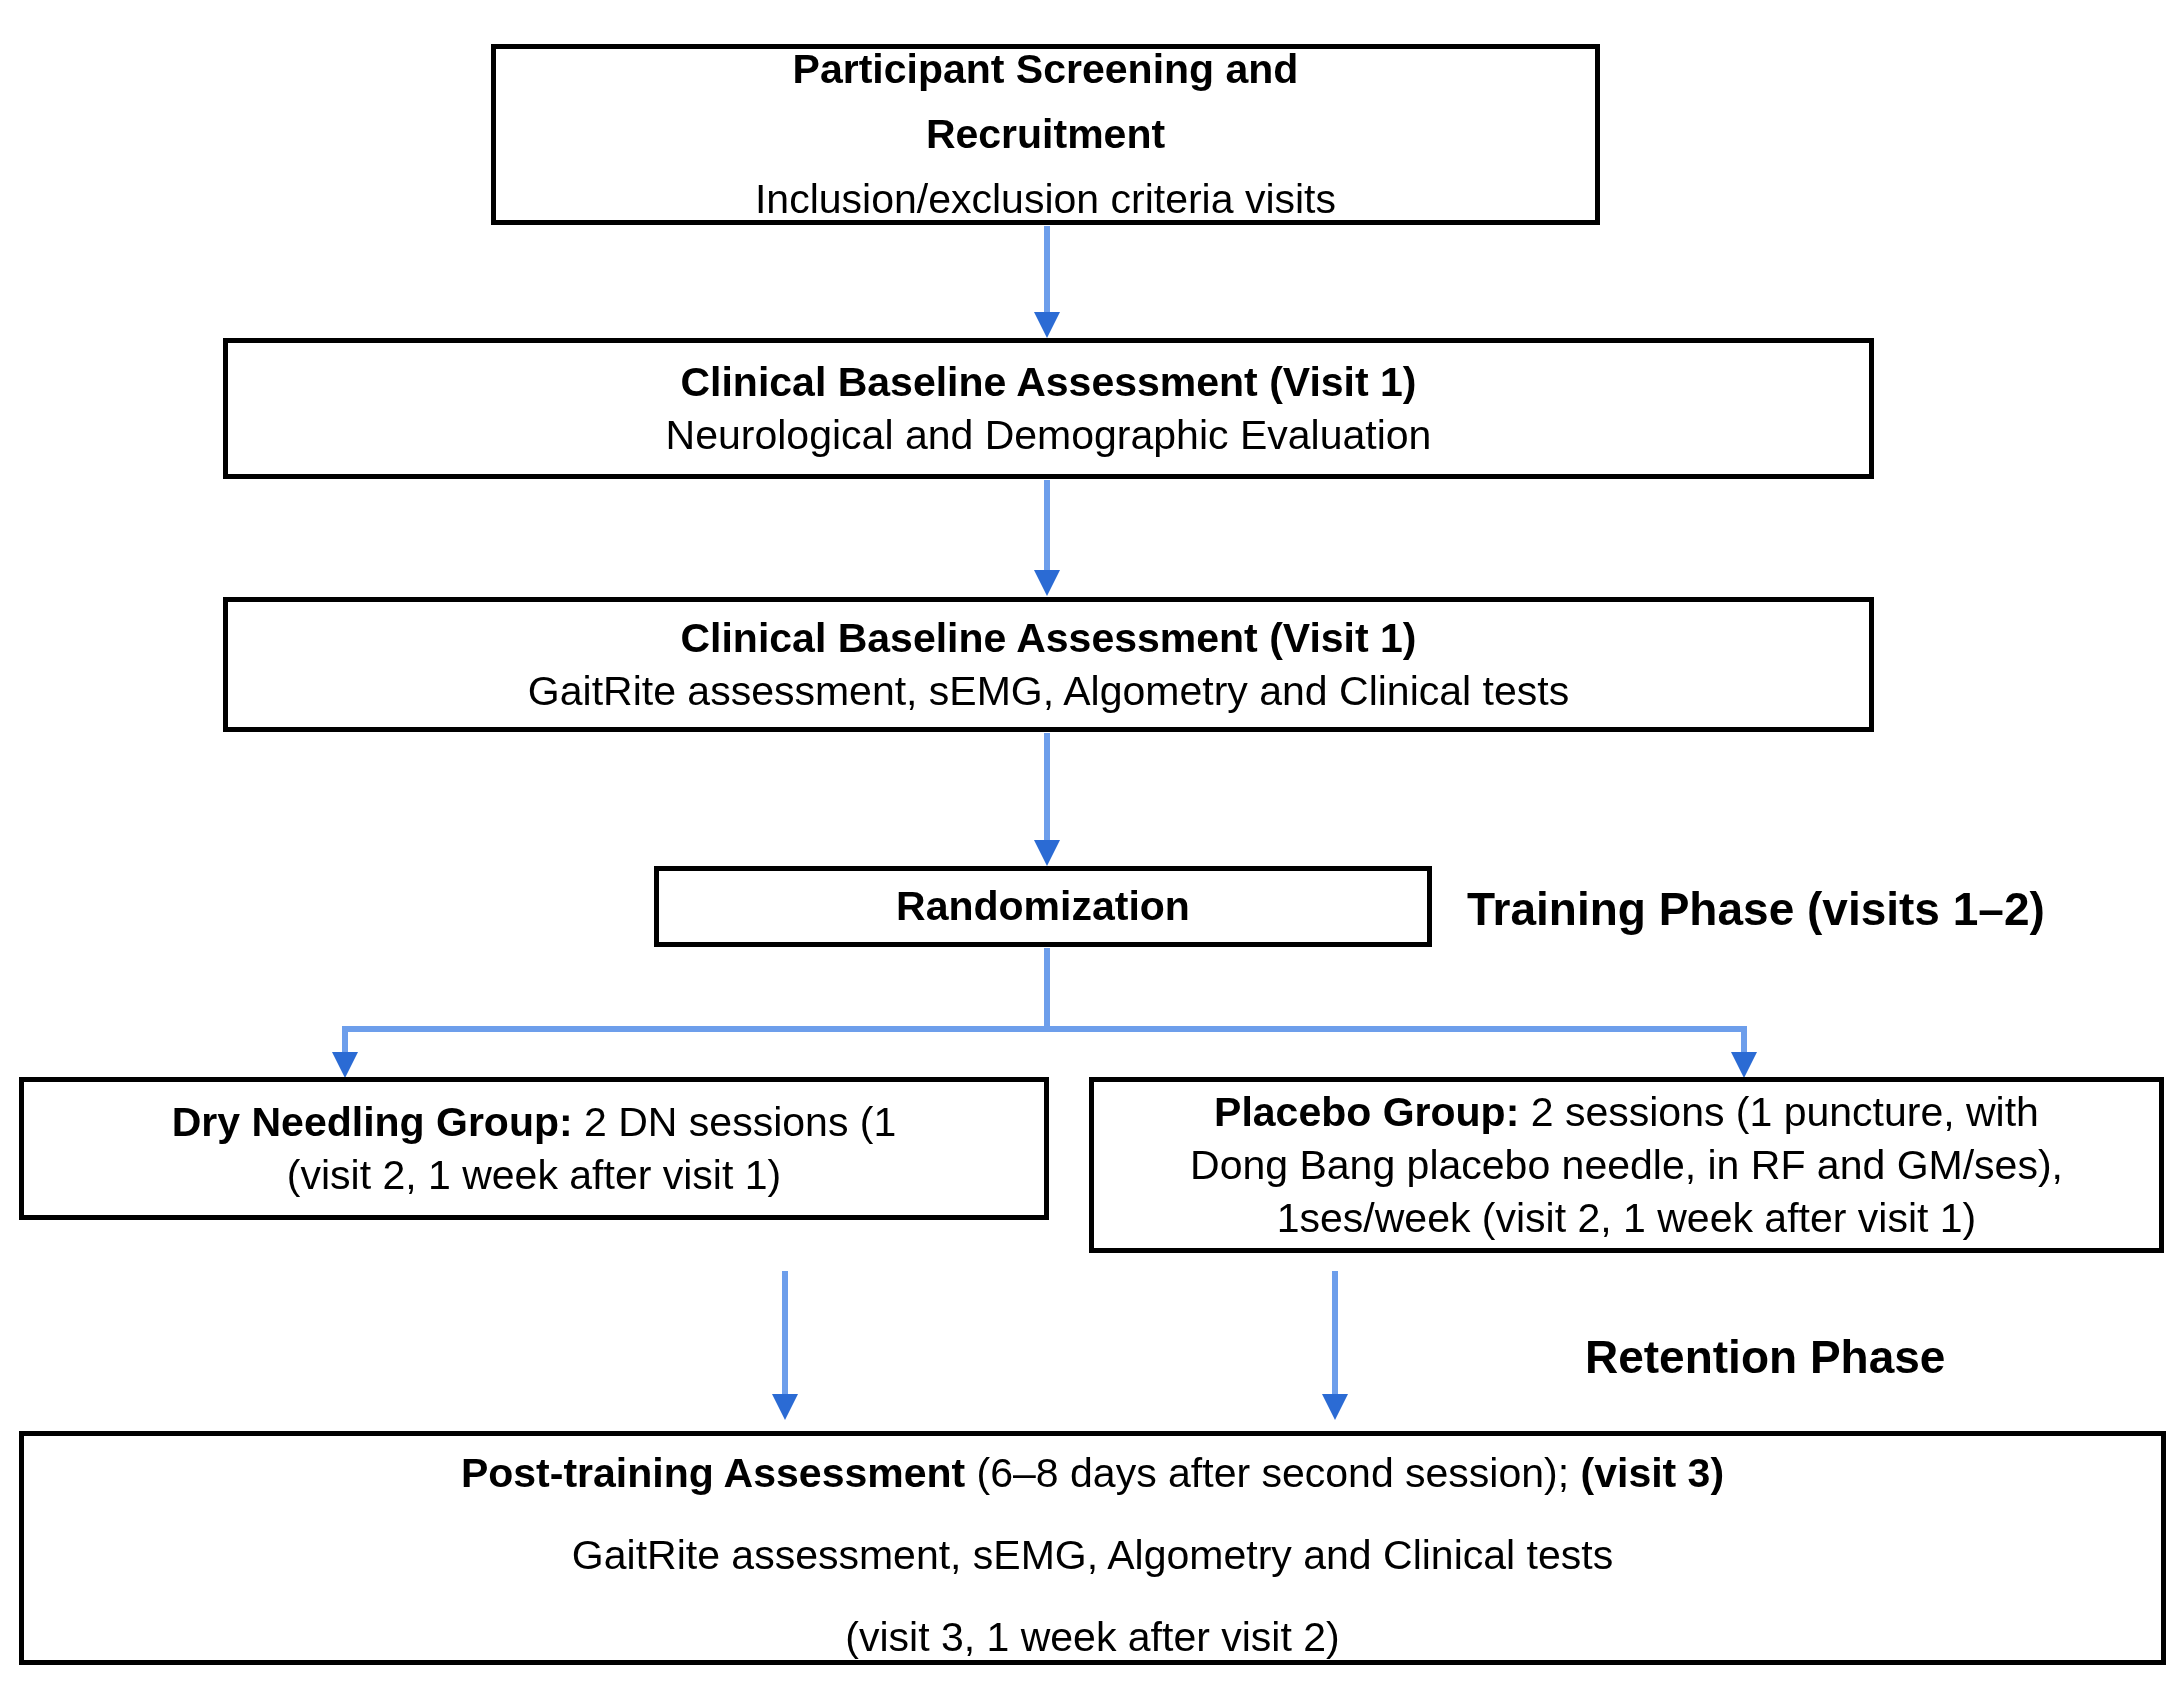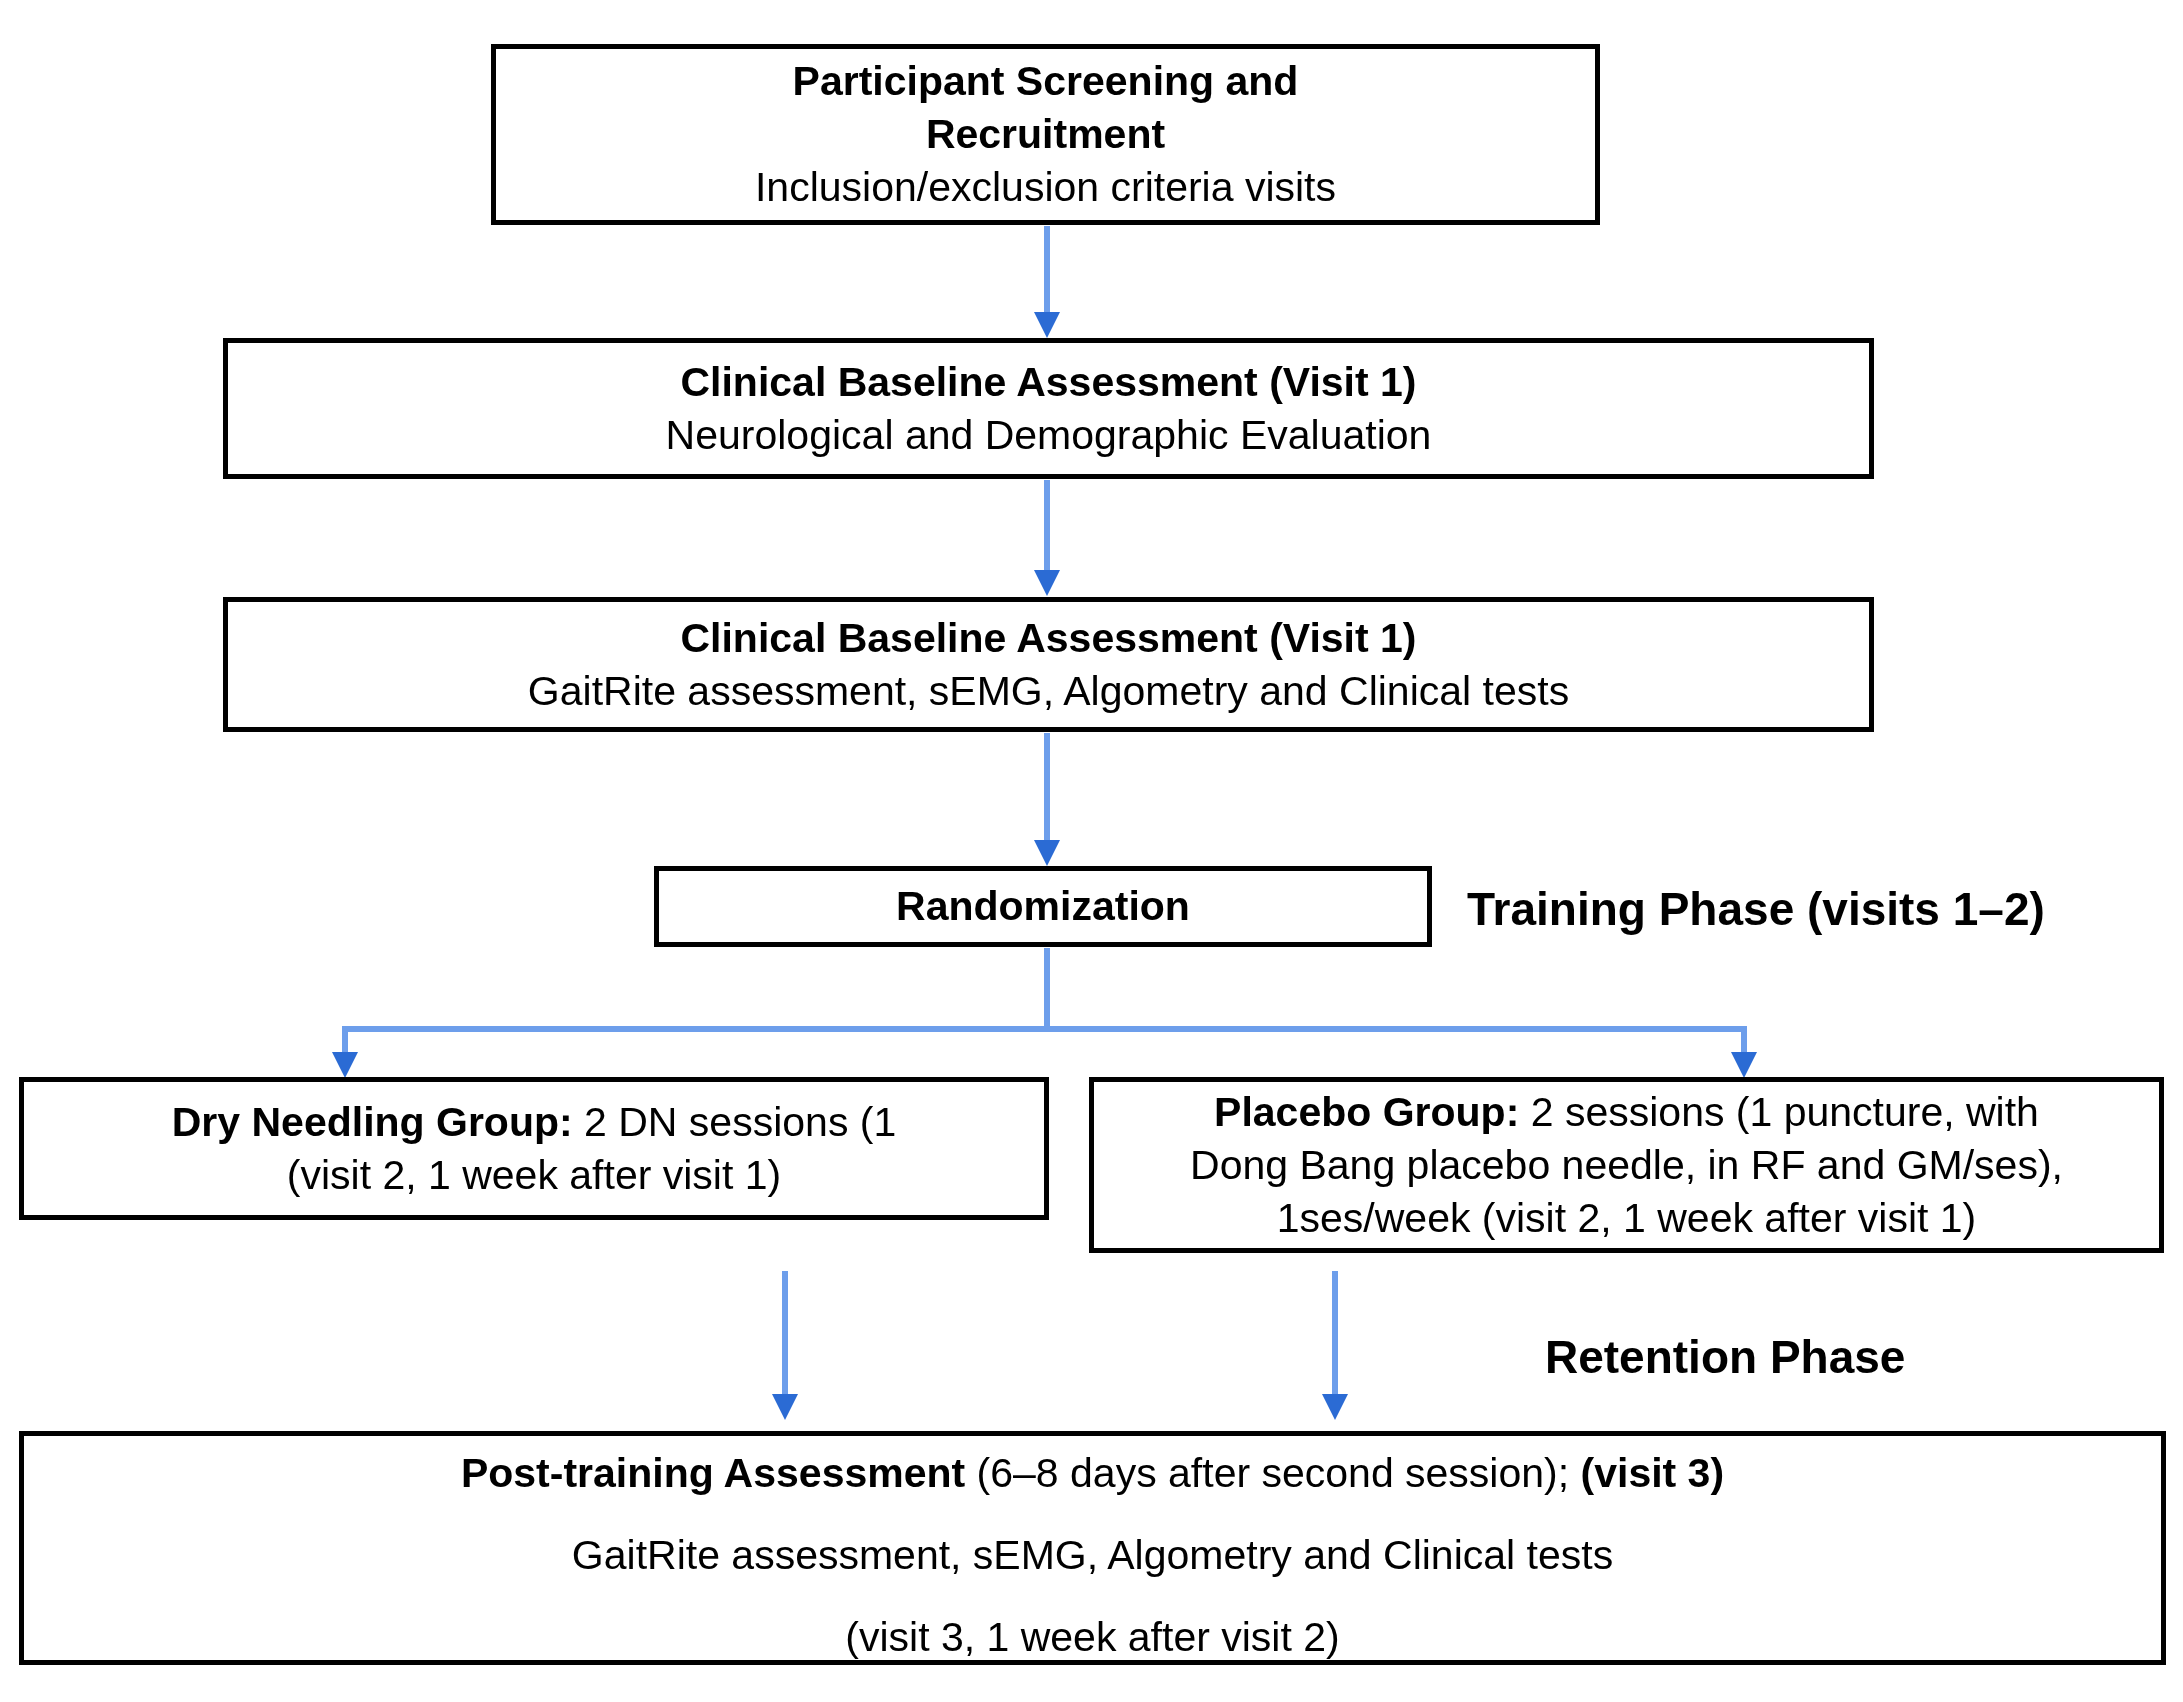--- a/index.html
+++ b/index.html
@@ -59,21 +59,21 @@
     line-height: 47px;
     font-weight: bold;
     white-space: nowrap;
   }
 </style>
 </head>
 <body style="background: rgb(255, 255, 255);">
 
 <div class="canvas">
 
-  <div class="box" style="left:491px; top:44px; width:1109px; height:181px;">
+  <div class="box" style="left:491px; top:44px; width:1109px; height:181px;gap:12px;">
     <div class="line b">Participant Screening and</div>
     <div class="line b">Recruitment</div>
     <div class="line">Inclusion/exclusion criteria visits</div>
   </div>
 
   <div class="vline" style="left:1044px; top:226px; height:87px;"></div>
   <div class="ahead" style="left:1034px; top:312px;"></div>
 
   <div class="box" style="left:223px; top:338px; width:1651px; height:141px;">
     <div class="line b">Clinical Baseline Assessment (Visit 1)</div>
@@ -114,21 +114,21 @@
     <div class="line">Dong Bang placebo needle, in RF and GM/ses),</div>
     <div class="line">1ses/week (visit 2, 1 week after visit 1)</div>
   </div>
 
   <div class="vline" style="left:782px; top:1271px; height:123px;"></div>
   <div class="ahead" style="left:772px; top:1394px;"></div>
 
   <div class="vline" style="left:1332px; top:1271px; height:123px;"></div>
   <div class="ahead" style="left:1322px; top:1394px;"></div>
 
-  <div class="phase-label" style="left:1545px; top:1334px;">Retention Phase</div>
+  <div class="phase-label" style="left:1585px; top:1334px;">Retention Phase</div>
 
   <div class="box top-align" style="left:19px; top:1431px; width:2147px; height:234px;gap:29px;">
     <div class="line"><span class="b">Post-training Assessment</span><span> (6–8 days after second session); </span><span class="b">(visit 3)</span></div>
     <div class="line">GaitRite assessment, sEMG, Algometry and Clinical tests</div>
     <div class="line">(visit 3, 1 week after visit 2)</div>
   </div>
 
 </div>
 
 

